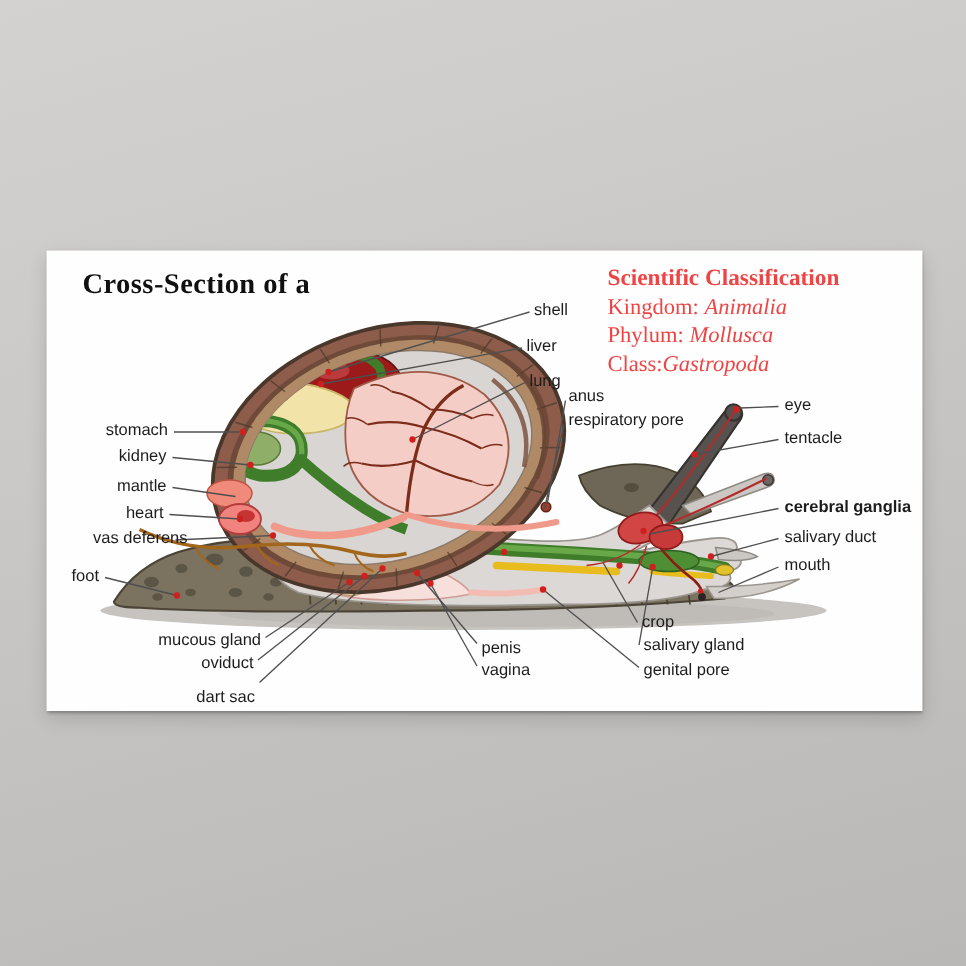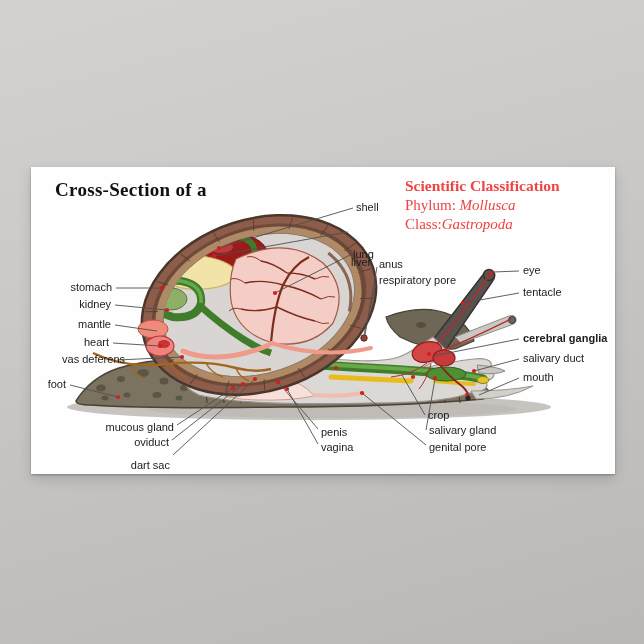--- a/index.html
+++ b/index.html
@@ -24,21 +24,21 @@
     font-family:Liberation Serif, serif;color:#ef4444;font-size:15px;line-height:19px;
   }
   .sciclass .hd{font-weight:bold;font-size:15.5px;margin-bottom:1px;}
   .sciclass .val{font-style:italic;}
   .lbl{
     position:absolute;font-size:11px;line-height:13px;color:#1c1c1c;white-space:nowrap;
   }
   .lbl.r{text-align:right;}
   
   #lbl-shell{left:325px;top:34px;}
-  #lbl-liver{left:320px;top:58px;margin-top:31px;}
+  #lbl-liver{left:320px;top:58px;}
   #lbl-lung{left:322px;top:81px;}
   #lbl-anus{left:348px;top:91px;}
   #lbl-respiratory-pore{left:348px;top:107px;}
   #lbl-eye{left:492px;top:97px;text-align:right;}
   #lbl-tentacle{left:492px;top:119px;}
   #lbl-cerebral-ganglia{left:492px;top:165px;font-weight:bold;}
   #lbl-salivary-duct{left:492px;top:185px;}
   #lbl-mouth{left:492px;top:204px;}
   #lbl-crop{left:397px;top:242px;}
   #lbl-salivary-gland{left:398px;top:257px;}
@@ -230,20 +230,21 @@
         <circle cx="460" cy="106" r="2.2"></circle>
       </g>
     </svg>
 
     <div class="title">
       <div>Cross-Section of a</div>
     </div>
 
     <div class="sciclass">
       <div class="hd">Scientific Classification</div>
+      <div><span>Kingdom:</span> <span class="val">Animalia</span></div>
       <div><span>Phylum:</span> <span class="val">Mollusca</span></div>
       <div><span>Class:</span><span class="val">Gastropoda</span></div>
     </div>
 
     <div class="lbl" id="lbl-shell">shell</div>
     <div class="lbl" id="lbl-liver">liver</div>
     <div class="lbl" id="lbl-lung">lung</div>
     <div class="lbl" id="lbl-anus">anus</div>
     <div class="lbl" id="lbl-respiratory-pore">respiratory pore</div>
     <div class="lbl" id="lbl-eye">eye</div>

